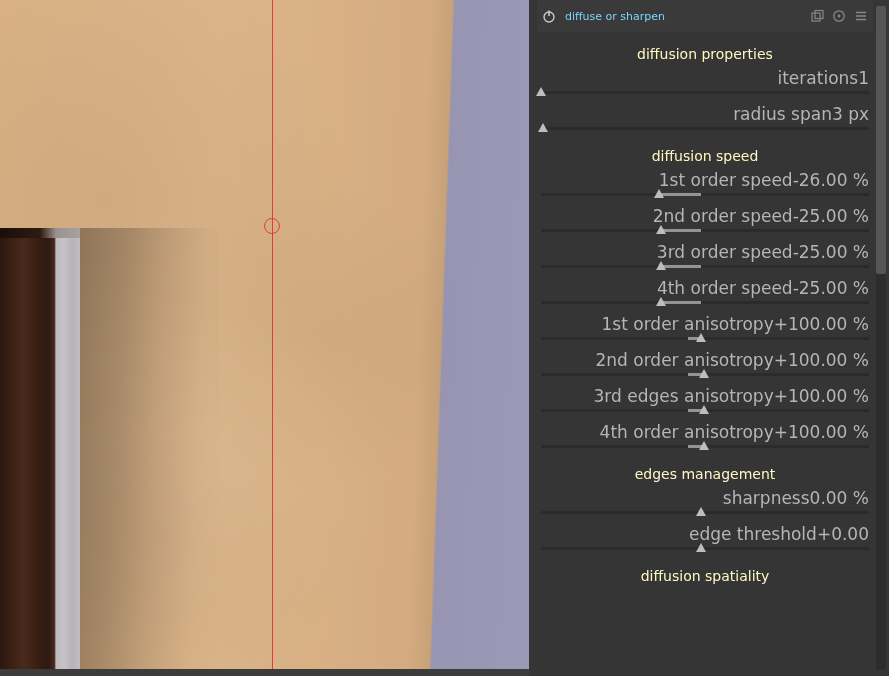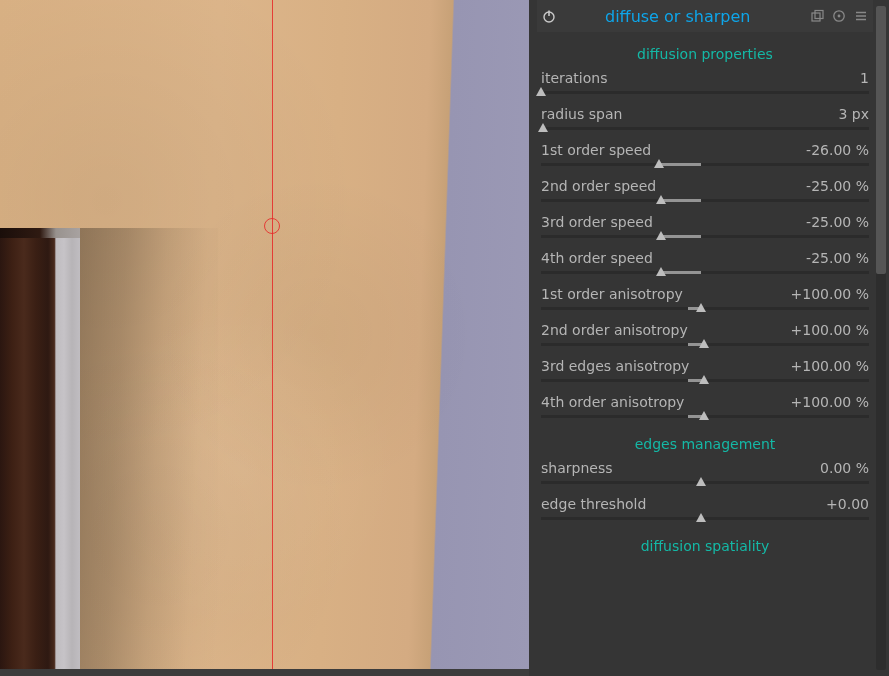--- a/index.html
+++ b/index.html
@@ -24,30 +24,30 @@
   .bottom-strip { position:absolute; left:0; top:669px; width:889px; height:7px; background:#3c3c3c; }
 
   .panel { position:absolute; left:529px; top:0; width:360px; height:676px; background:#353535; color:#b5b5b5; }
   .panel-inner { position:absolute; left:8px; top:0; width:336px; height:676px; }
   .scrollbar { position:absolute; right:0; top:0; width:16px; height:676px; background:#353535; }
   .scroll-track { position:absolute; left:3px; top:6px; width:10px; height:664px; background:#2d2d2d; border-radius:2px; }
   .scroll-thumb { position:absolute; left:3px; top:6px; width:10px; height:268px; background:#555; border-radius:2px; }
 
   .header { height:32px; display:flex; align-items:center; background:#3a3a3a; padding:0 4px; }
   .pwr { width:16px; height:16px; display:flex; align-items:center; justify-content:center; margin-right:8px; }
-  .title { color:#0ea5e9; font-size:16px; flex:1;margin-left:40px; }
+  .title { color:#7dd3fc; font-size:11px; flex:1; }
   .hicons { display:flex; gap:6px; }
   .hicon { width:16px; height:16px; display:flex; align-items:center; justify-content:center; opacity:0.7; }
   .hicon svg, .pwr svg { display:block; }
 
   .body { padding: 0 2px 8px 2px; }
-  .section { text-align:center; color:#14b8a6; font-size:14px; padding: 8px 0 6px 0; }
+  .section { text-align:center; color:#fef9c3; font-size:14px; padding: 8px 0 6px 0; }
   .section.first { padding-top: 14px; }
   .row { padding: 0 0 2px 0; }
-  .labval { display:flex; justify-content:space-between; font-size:14px; color:#b5b5b5; padding: 0 2px; line-height: 20px; }
+  .labval { display:flex; justify-content:flex-end; font-size:17px; color:#b5b5b5; padding: 0 2px; line-height: 20px; }
   .slider { position:relative; height:12px; margin:0 2px 2px 2px; }
   .track { position:absolute; left:0; right:0; top:3px; height:3px; background:#2b2b2b; }
   .fill  { position:absolute; top:3px; height:3px; background:#949494; }
   .thumb { position:absolute; top:-1px; width:0; height:0; border-left:5px solid transparent; border-right:5px solid transparent; border-bottom:9px solid #bdbdbd; transform:translateX(-5px); }
 </style>
 </head>
 <body>
 
 <div class="viewport">
   <div class="wall"></div>
@@ -110,20 +110,21 @@
     <div class="labval">
       <span>radius span</span>
       <span>3 px</span>
     </div>
     <div class="slider">
       <div class="track"></div>
       <div class="fill" style="left:0px;width:1.6px"></div>
       <div class="thumb" style="left:1.6px"></div>
     </div>
   </div>
+          <div class="section">diffusion speed</div>
   <div class="row">
     <div class="labval">
       <span>1st order speed</span>
       <span>-26.00 %</span>
     </div>
     <div class="slider">
       <div class="track"></div>
       <div class="fill" style="left:118.4px;width:41.599999999999994px"></div>
       <div class="thumb" style="left:118.4px"></div>
     </div>

